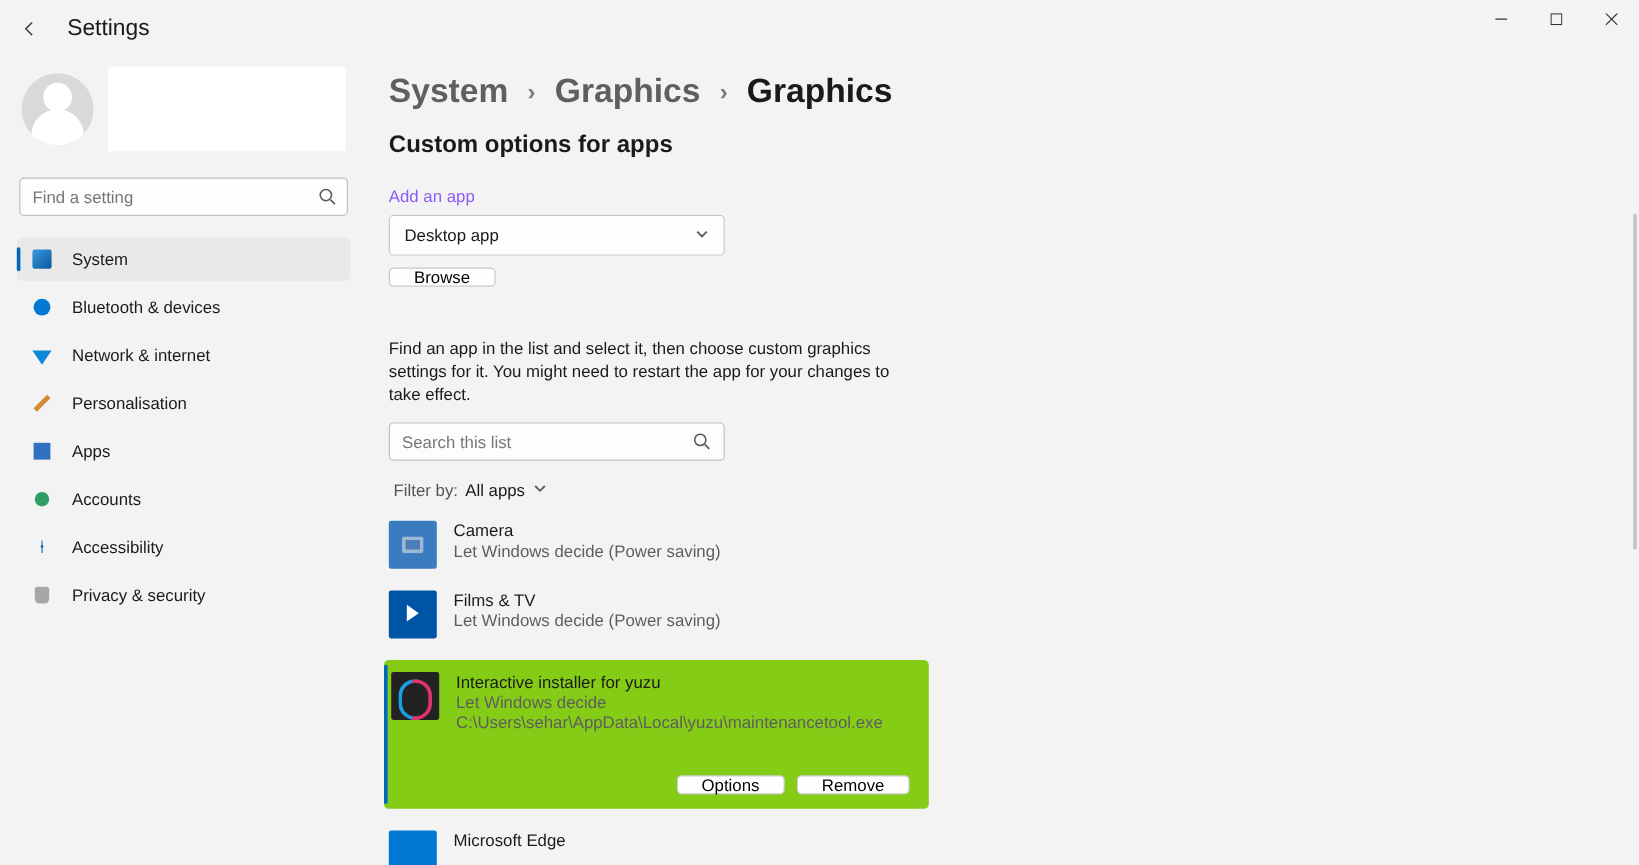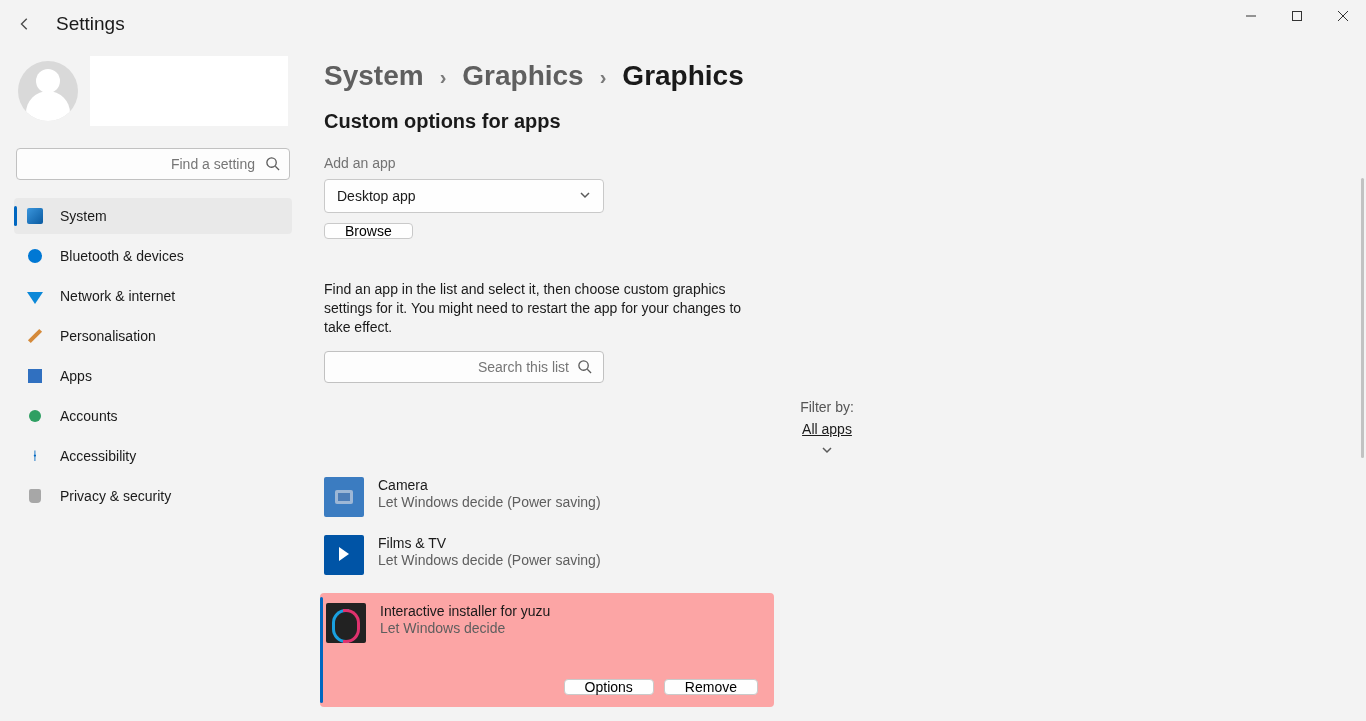--- a/index.html
+++ b/index.html
@@ -20,65 +20,65 @@
 
 .sidebar { width: 300px; padding: 6px 8px 0 14px; display: flex; flex-direction: column; }
 .account-row { display: flex; align-items: center; gap: 12px; padding: 2px 4px 8px; }
 .avatar { width: 60px; height: 60px; border-radius: 50%; background: #d9d9d9; display: flex; align-items: center; justify-content: center; overflow: hidden; }
 .avatar-wrap { position: relative; width: 60px; height: 60px; }
 .avatar-wrap .h { position: absolute; left: 18px; top: 8px; width: 24px; height: 24px; background: #fff; border-radius: 50%; }
 .avatar-wrap .b { position: absolute; left: 8px; top: 30px; width: 44px; height: 30px; background: #fff; border-radius: 22px 22px 0 0; }
 .account-name-box { flex: 1; height: 70px; background: #fff; }
 
 .search-wrap { position: relative; margin: 14px 2px 18px; }
-.search-input { width: 100%; height: 32px; border: 1px solid #c1c1c1; border-radius: 4px; background: #fdfdfd; padding: 0 34px 0 10px; font-size: 14px; color: #333; outline: none; text-align: right; }
+.search-input { width: 100%; height: 32px; border: 1px solid #c1c1c1; border-radius: 4px; background: #fdfdfd; padding: 0 34px 0 10px; font-size: 14px; color: #333; outline: none; }
 .search-input::placeholder { color: #767676; }
 .search-icon { position: absolute; right: 10px; top: 8px; color: #666; }
 
 .nav { display: flex; flex-direction: column; gap: 4px; }
 .nav-item { display: flex; align-items: center; gap: 16px; height: 36px; padding: 0 12px 0 12px; border-radius: 4px; font-size: 14px; cursor: pointer; position: relative; }
 .nav-item.selected { background: #e9e9e9; }
 .nav-item.selected::before { content: ""; position: absolute; left: 0; top: 8px; bottom: 8px; width: 3px; background: #0067c0; border-radius: 2px; }
 .nav-icon { width: 18px; height: 18px; display: flex; align-items: center; justify-content: center; font-size: 16px; }
 
 
 .main { flex: 1; padding: 12px 40px 0 24px; overflow: hidden; position: relative; }
 .breadcrumb { display: flex; align-items: center; gap: 16px; font-size: 28px; font-weight: 600; color: #1a1a1a; }
 .crumb-link { color: #5f5f5f; font-weight: 600; cursor: pointer; }
 .crumb-sep { color: #7a7a7a; font-size: 20px; padding-top: 2px; }
 .crumb-current { color: #1a1a1a; }
 
 .section-title { font-size: 20px; font-weight: 600; margin-top: 18px; }
 
-.label { font-size: 14px; color: #737373; margin-top: 22px; }
+.label { font-size: 14px; color: #8b5cf6; margin-top: 22px; }
 
 .dropdown { margin-top: 8px; width: 280px; height: 34px; border: 1px solid #c9c9c9; border-radius: 4px; background: #fefefe; display: flex; align-items: center; justify-content: space-between; padding: 0 12px; font-size: 14px; cursor: pointer; }
 .dropdown .chev { color: #666; }
 
 .browse-btn, .gen-btn { height: 16px; padding: 0 20px; border: 1px solid #c9c9c9; border-radius: 4px; background: #fefefe; font-size: 14px; display: inline-flex; align-items: center; justify-content: center; cursor: pointer; }
 .browse-btn { margin-top: 10px; }
 
 .help-text { font-size: 14px; color: #1a1a1a; max-width: 430px; line-height: 1.35; margin-top: 40px; }
 
 .list-search { margin-top: 14px; position: relative; width: 280px; }
 .list-search .search-input { width: 100%; }
 .list-search .search-icon { right: 12px; }
 
-.filter-row { margin-top: 16px; font-size: 14px; color: #555; display: flex; align-items: center; gap: 6px; cursor: pointer; padding-left: 4px; flex-direction: column; }
-.filter-value { color: #1a1a1a; text-decoration: underline; }
+.filter-row { margin-top: 16px; font-size: 14px; color: #555; display: flex; align-items: center; gap: 6px; cursor: pointer; padding-left: 4px; }
+.filter-value { color: #1a1a1a; }
 
 .apps { margin-top: 18px; display: flex; flex-direction: column; gap: 18px; width: 450px; }
 .app-row { display: flex; gap: 14px; position: relative; }
 .app-icon { width: 40px; height: 40px; border-radius: 2px; background: #0078d4; display: flex; align-items: center; justify-content: center; flex-shrink: 0; }
 .app-meta { display: flex; flex-direction: column; gap: 1px; min-width: 0; }
 .app-name { font-size: 14px; color: #1a1a1a; }
 .app-sub { font-size: 14px; color: #5e5e5e; }
 .app-path { font-size: 14px; color: #5e5e5e; }
 
-.app-selected { background: #fca5a5; border-radius: 4px; padding: 10px 10px 12px 0; margin-left: -4px; position: relative; }
+.app-selected { background: #84cc16; border-radius: 4px; padding: 10px 10px 12px 0; margin-left: -4px; position: relative; }
 .app-selected::before { content: ""; position: absolute; left: 0; top: 4px; width: 3px; bottom: 4px; background: #0067c0; border-radius: 2px; }
 .app-selected .app-row { padding-left: 6px; }
 .app-actions { display: flex; gap: 10px; justify-content: flex-end; margin-top: 36px; padding-right: 6px; }
 
 
 .vscroll { position: absolute; right: 2px; top: 130px; width: 3px; height: 280px; background: #c2c2c2; border-radius: 2px; }
 
 
 .ic { width: 16px; height: 16px; display: inline-block; }
 .ic-system { background: linear-gradient(135deg,#3a96dd,#0a5aa0); border-radius: 2px; }
@@ -272,20 +272,21 @@
             <div class="app-name">Films &amp; TV</div>
             <div class="app-sub">Let Windows decide (Power saving)</div>
           </div>
         </div>
         <div class="app-selected">
           <div class="app-row">
             <div class="app-icon ico-yuzu"></div>
             <div class="app-meta">
               <div class="app-name">Interactive installer for yuzu</div>
               <div class="app-sub">Let Windows decide</div>
+              <div class="app-path">C:\Users\sehar\AppData\Local\yuzu\maintenancetool.exe</div>
             </div>
           </div>
           <div class="app-actions">
             <button class="gen-btn">Options</button>
             <button class="gen-btn">Remove</button>
           </div>
         </div>
         <div class="app-row">
           <div class="app-icon ico-edge"></div>
           <div class="app-meta">

